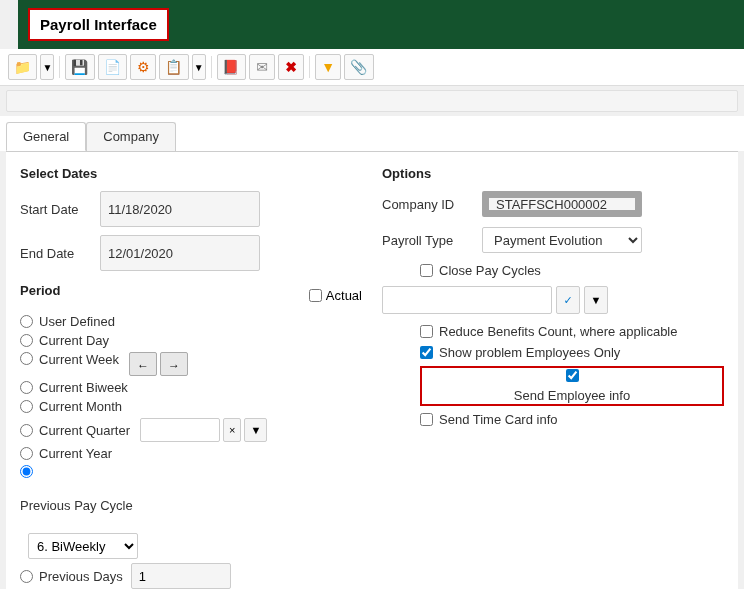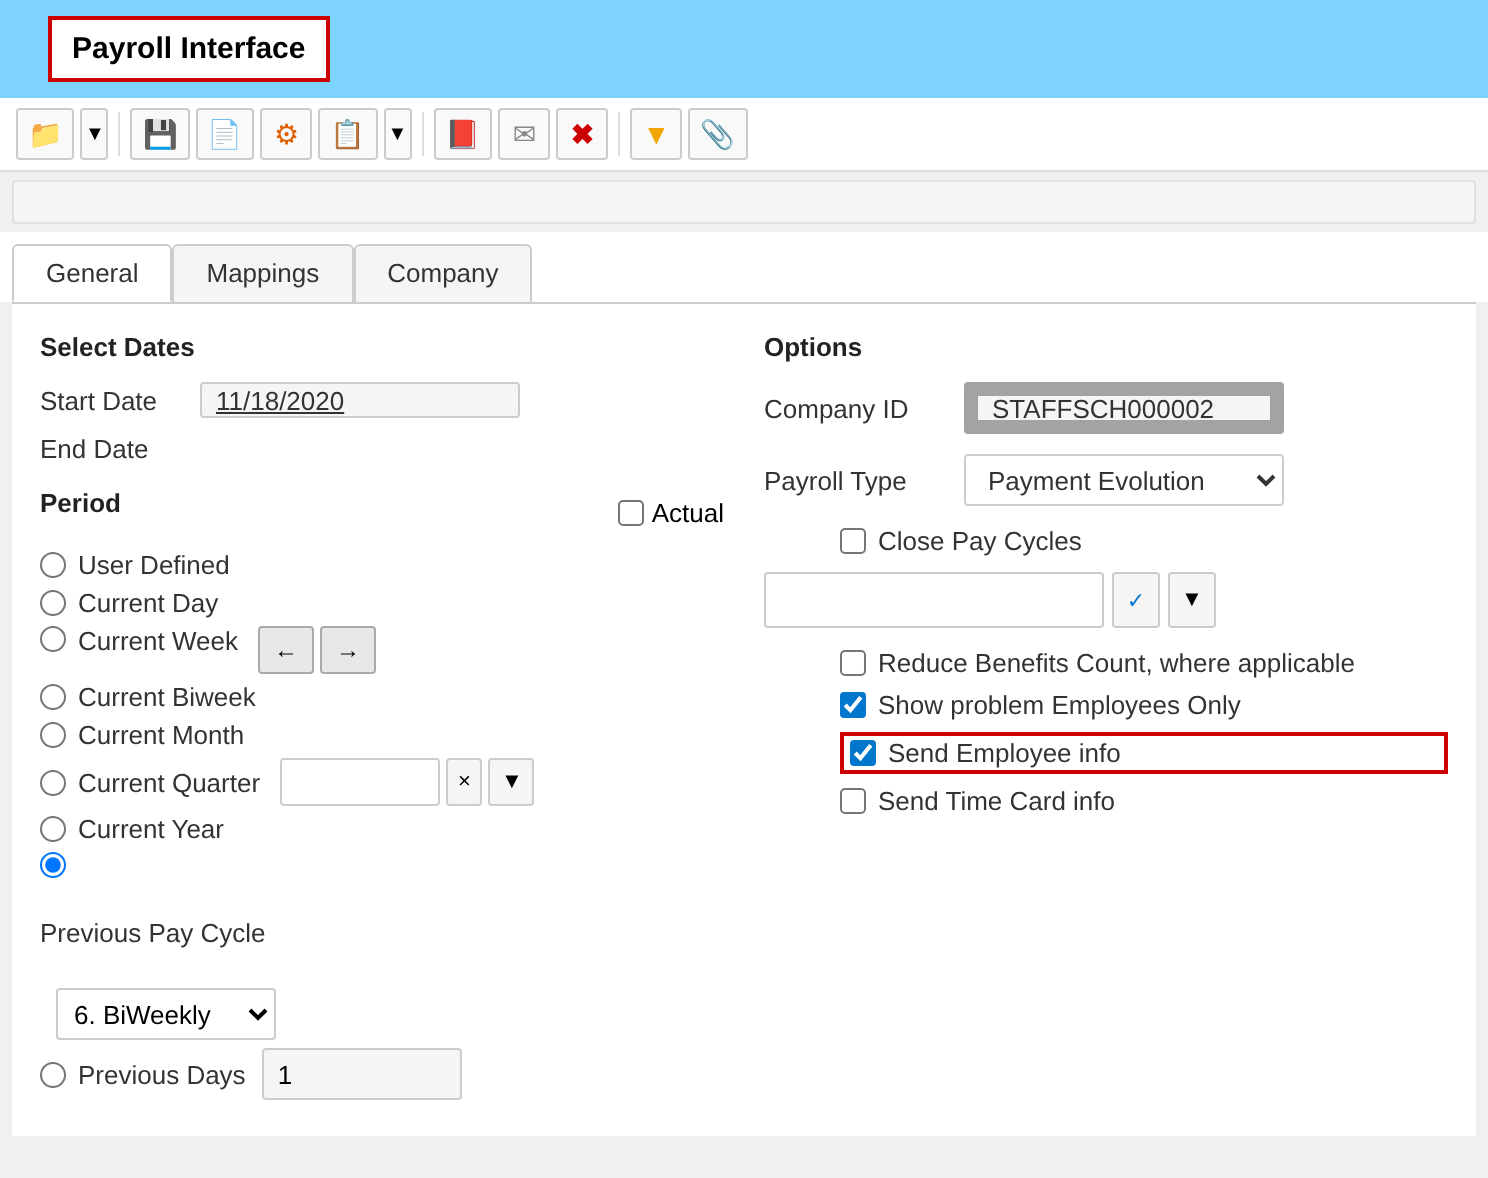--- a/index.html
+++ b/index.html
@@ -118,22 +118,21 @@
       font-size: 13px;
     }
     .field-input {
       border: 1px solid #ccc;
       border-radius: 2px;
       padding: 3px 7px;
       font-size: 13px;
       background: #f5f5f5;
       color: #333;
       width: 160px;
-      height: 18px;
-      text-decoration: underline;
+      height: 36px;
     }
     .period-section {
       margin-top: 12px;
     }
     .period-header {
       display: flex;
       justify-content: space-between;
       align-items: center;
       margin-bottom: 6px;
     }
@@ -269,20 +268,21 @@
       align-items: center;
       justify-content: center;
       cursor: pointer;
       font-size: 11px;
       border-radius: 2px;
     }
     .highlighted-check {
       border: 2px solid #c00;
       padding: 1px 3px;
       background: #fff;
+      flex-direction: column;
     }
     .days-input {
       border: 1px solid #ccc;
       border-radius: 2px;
       padding: 3px 7px;
       font-size: 13px;
       background: #f5f5f5;
       width: 100px;
       height: 26px;
     }
@@ -293,21 +293,21 @@
     .icon-doc2 { color: #888; font-size: 14px; }
     .icon-pdf { color: #cc0000; font-size: 14px; }
     .icon-email { color: #888; font-size: 14px; }
     .icon-close { color: #cc0000; font-size: 14px; }
     .icon-filter { color: #f0a500; font-size: 14px; }
     .icon-clip { color: #888; font-size: 14px; }
   </style>
 </head>
 <body>
 
-<div style="background:#7dd3fc; padding:4px 18px;">
+<div style="background:#14532d; padding:4px 4px;margin-left:18px;">
   <span class="title-bar">Payroll Interface</span>
 </div>
 
 <div class="toolbar">
   <button class="tb-btn">
       <span class="icon-folder">📁</span>
     </button>
   <button class="tb-arrow">▼</button>
   <div class="tb-sep"></div>
   <button class="tb-btn">
@@ -339,36 +339,36 @@
     </button>
   <button class="tb-btn">
       <span class="icon-clip">📎</span>
     </button>
 </div>
 
 <div class="search-bar"></div>
 
 <div class="tabs">
   <div class="tab active"><span>General</span></div>
-  <div class="tab"><span>Mappings</span></div>
   <div class="tab"><span>Company</span></div>
 </div>
 
 <div class="content-area">
 
   <div class="left-panel">
     <div class="section-title">Select Dates</div>
 
     <div class="field-row">
       <div class="field-label">Start Date</div>
       <input class="field-input" type="text" value="11/18/2020" style="">
     </div>
 
     <div class="field-row">
       <div class="field-label">End Date</div>
+      <input class="field-input" type="text" value="12/01/2020" style="">
     </div>
 
     <div class="period-section">
       <div class="period-header">
         <div class="section-title">Period</div>
         <div class="actual-checkbox">
           <input type="checkbox" id="actual" style="">
           <label for="actual">Actual</label>
         </div>
       </div>

